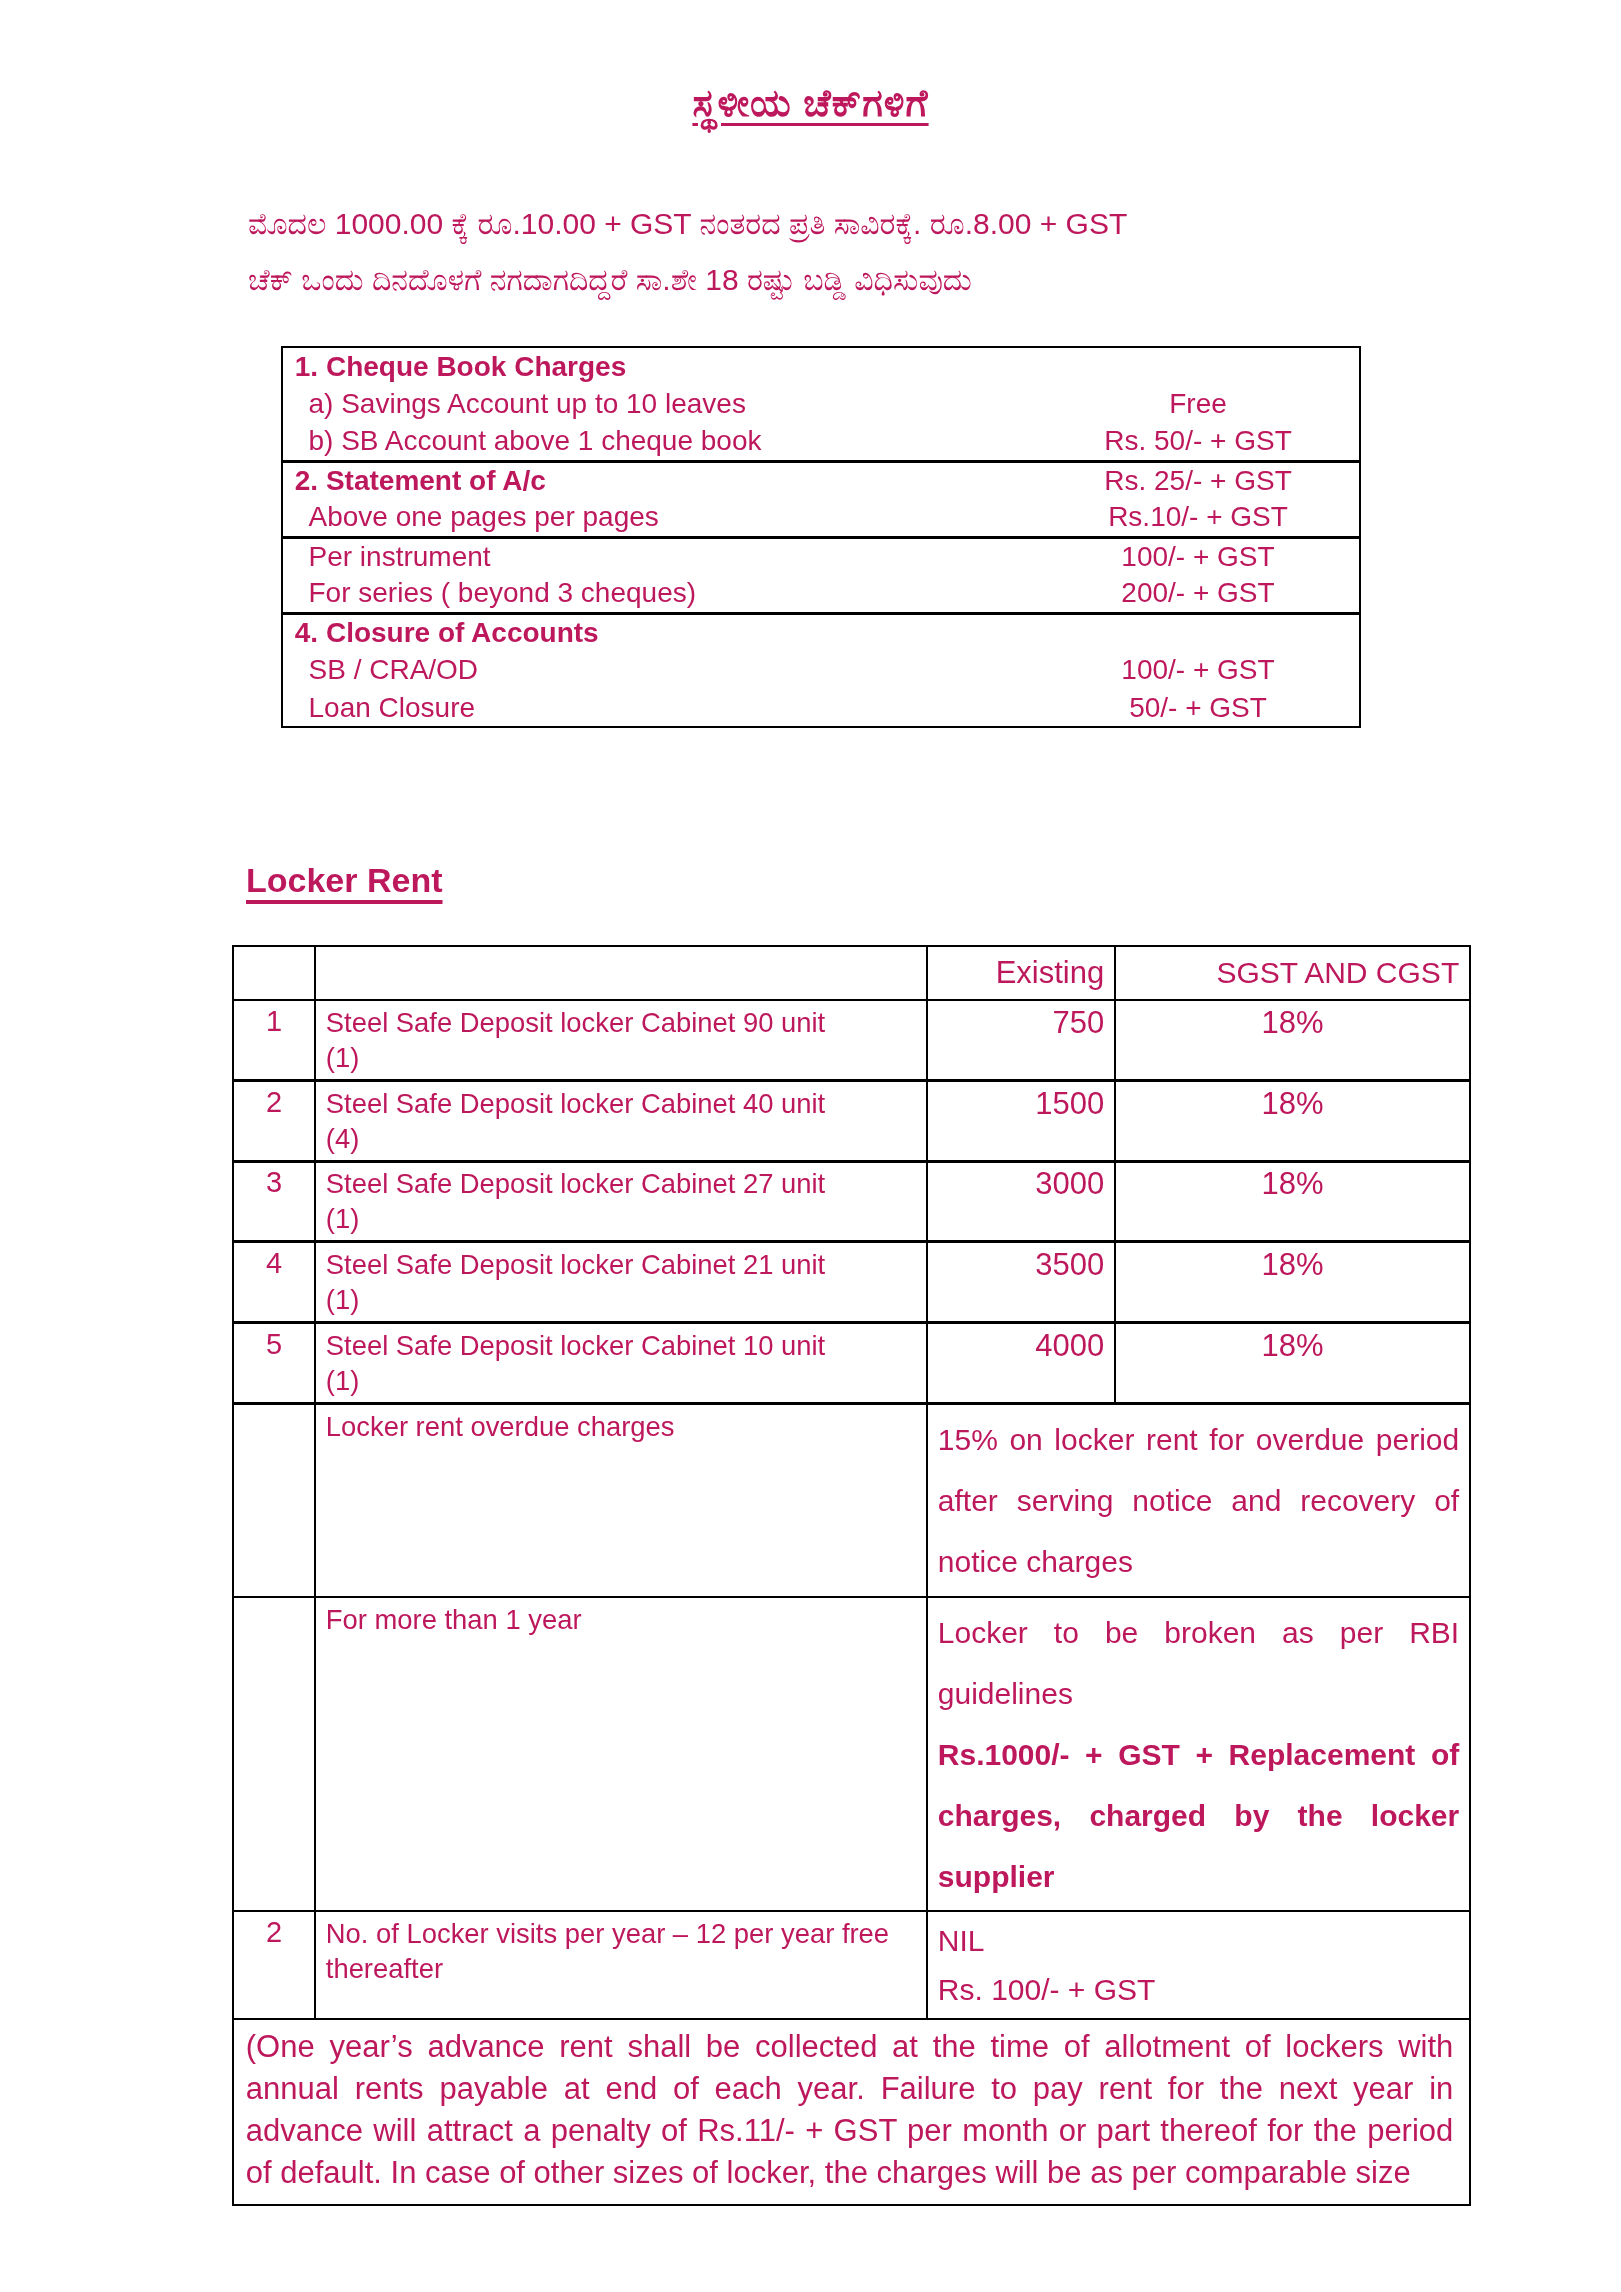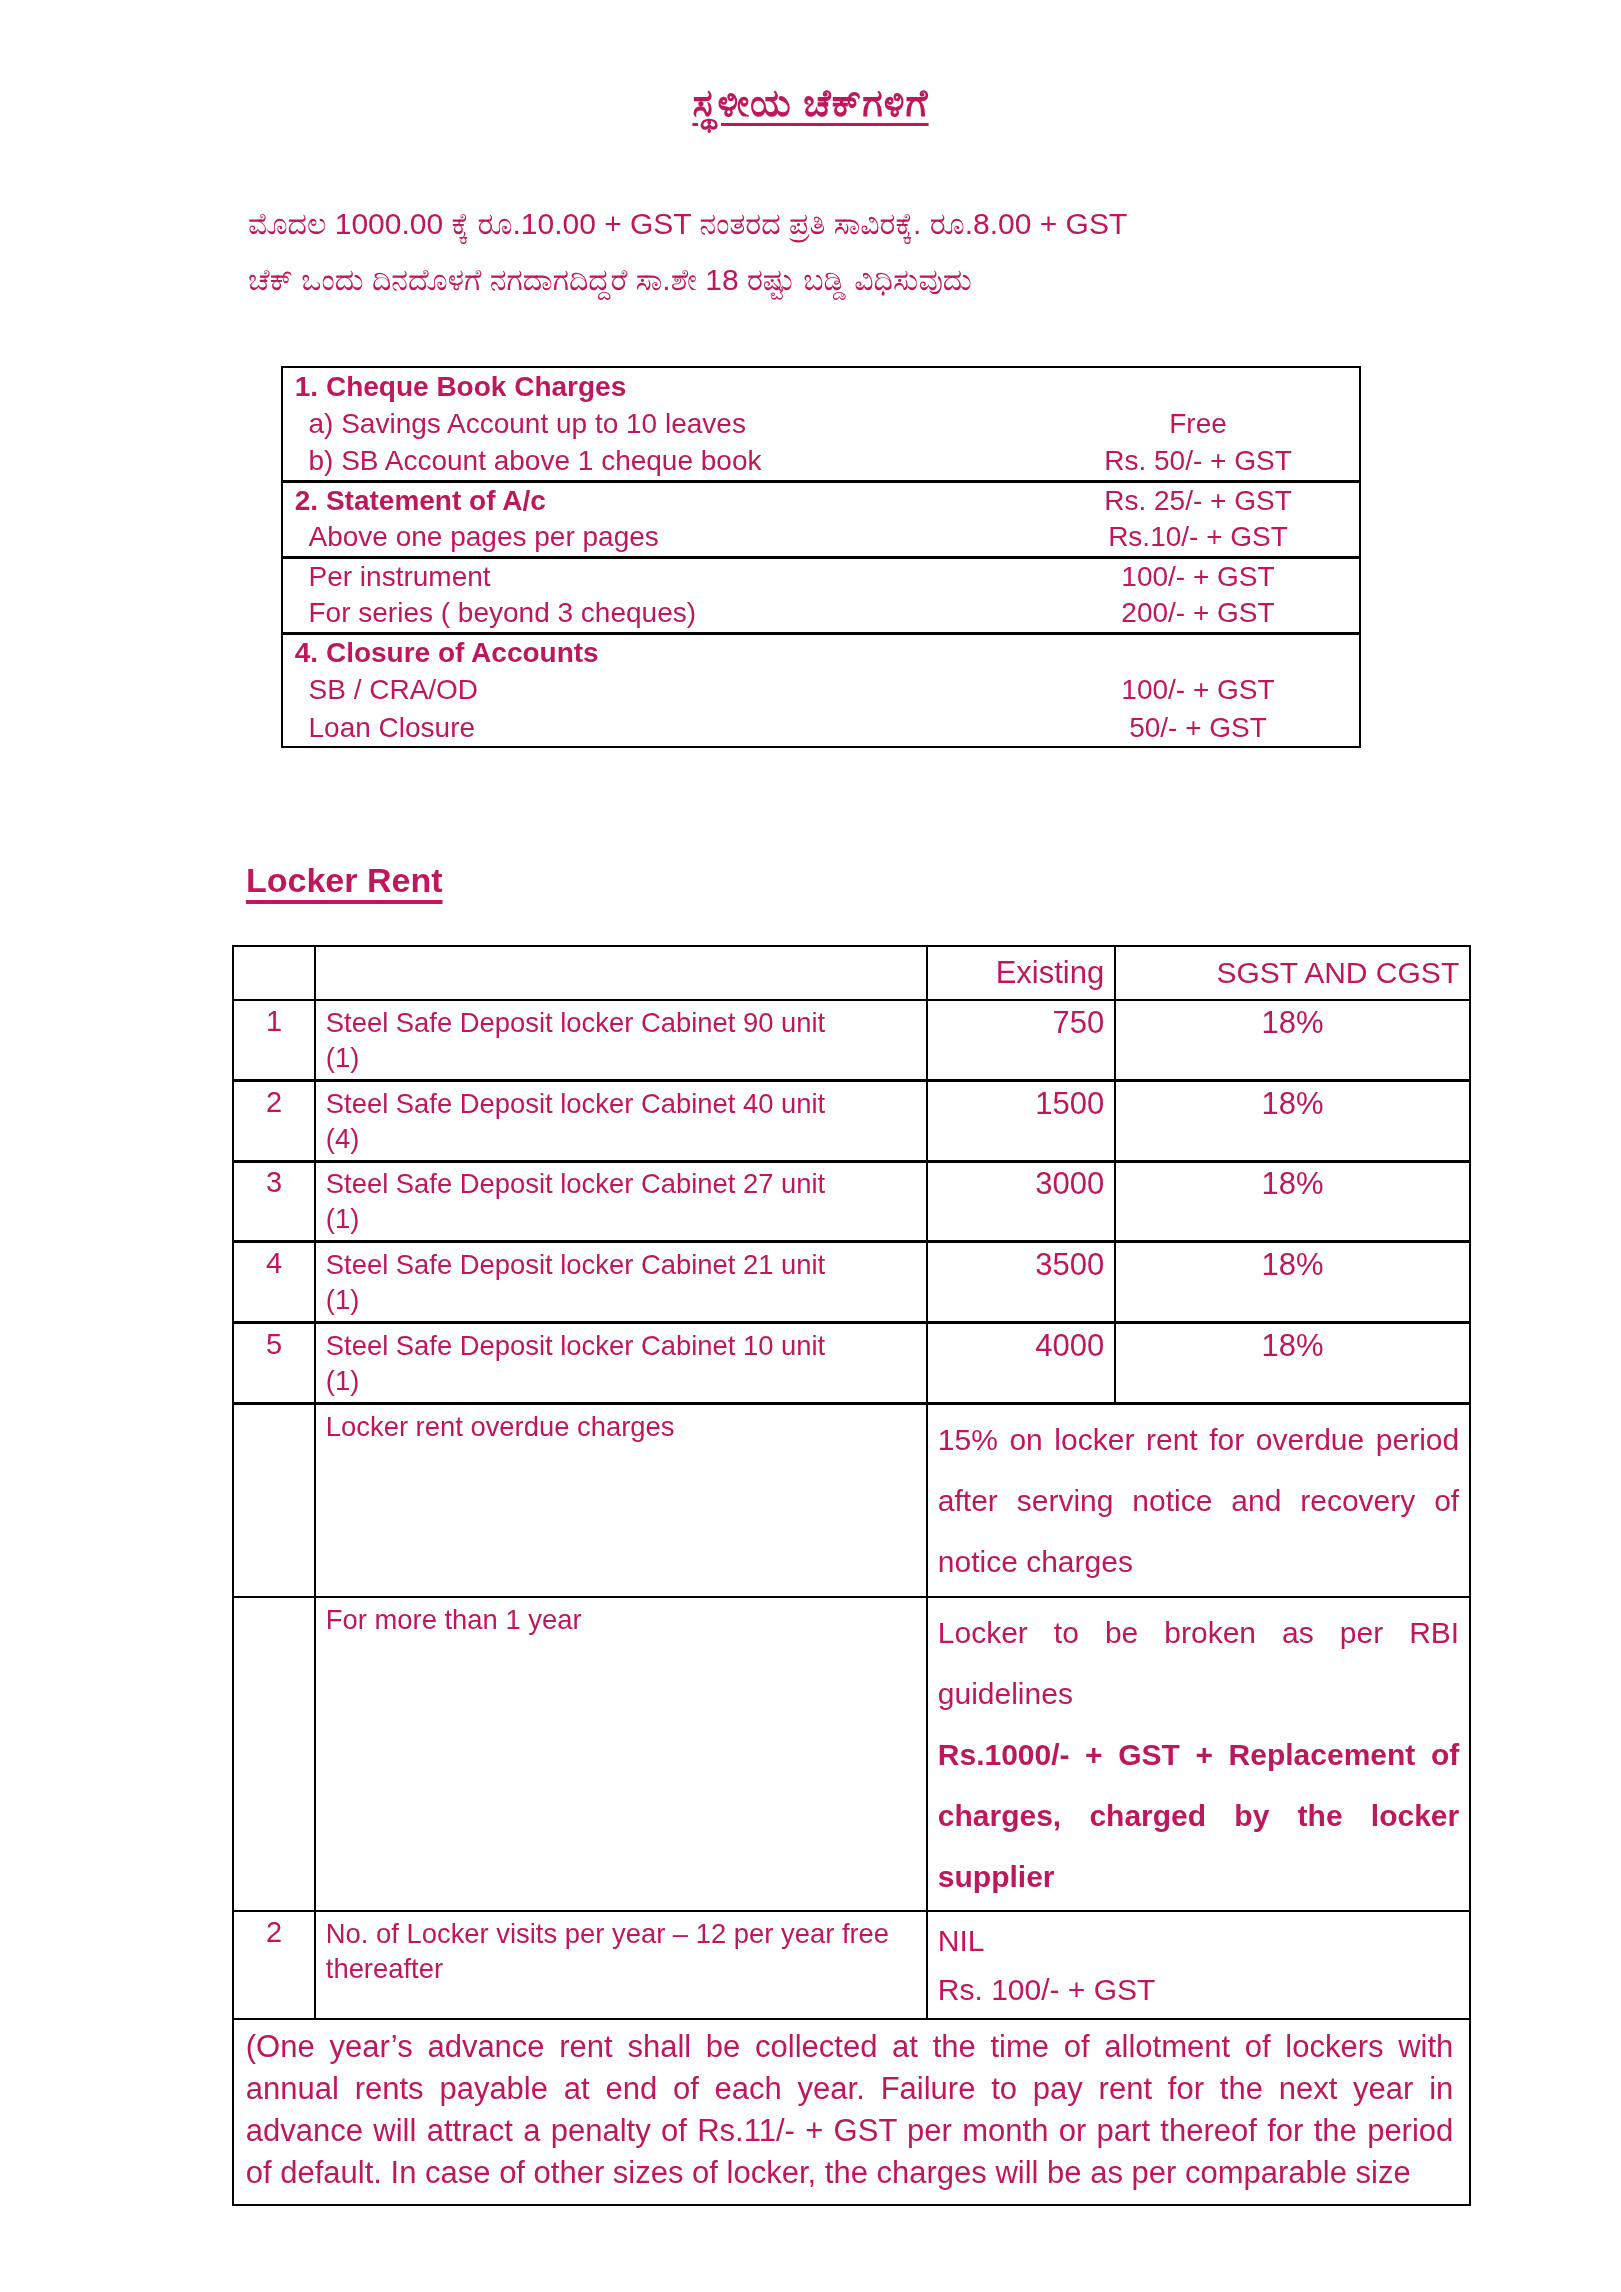--- a/index.html
+++ b/index.html
@@ -25,21 +25,21 @@
 
   
   .intro {
     position:absolute; left:248px; top:196px; width:1171px;
     font-size:30px; line-height:56px;
   }
 
   
   table { border-collapse:collapse; }
   .charges {
-    position:absolute; left:281px; top:366px; width:1078px;
+    position:absolute; left:281px; top:346px; width:1078px;
     border:2.9px solid #000; font-size:28px; table-layout:fixed;
   }
   .charges td { height:38px; vertical-align:middle; }
   .charges .ttl  { font-weight:bold; padding-left:11.8px; }
   .charges .lbl  { padding-left:25.5px; }
   .charges .val  { width:323px; text-align:center; }
   .charges tbody { border-bottom:3.9px solid #000; }
   .charges tbody:last-child { border-bottom:none; }
 
   

